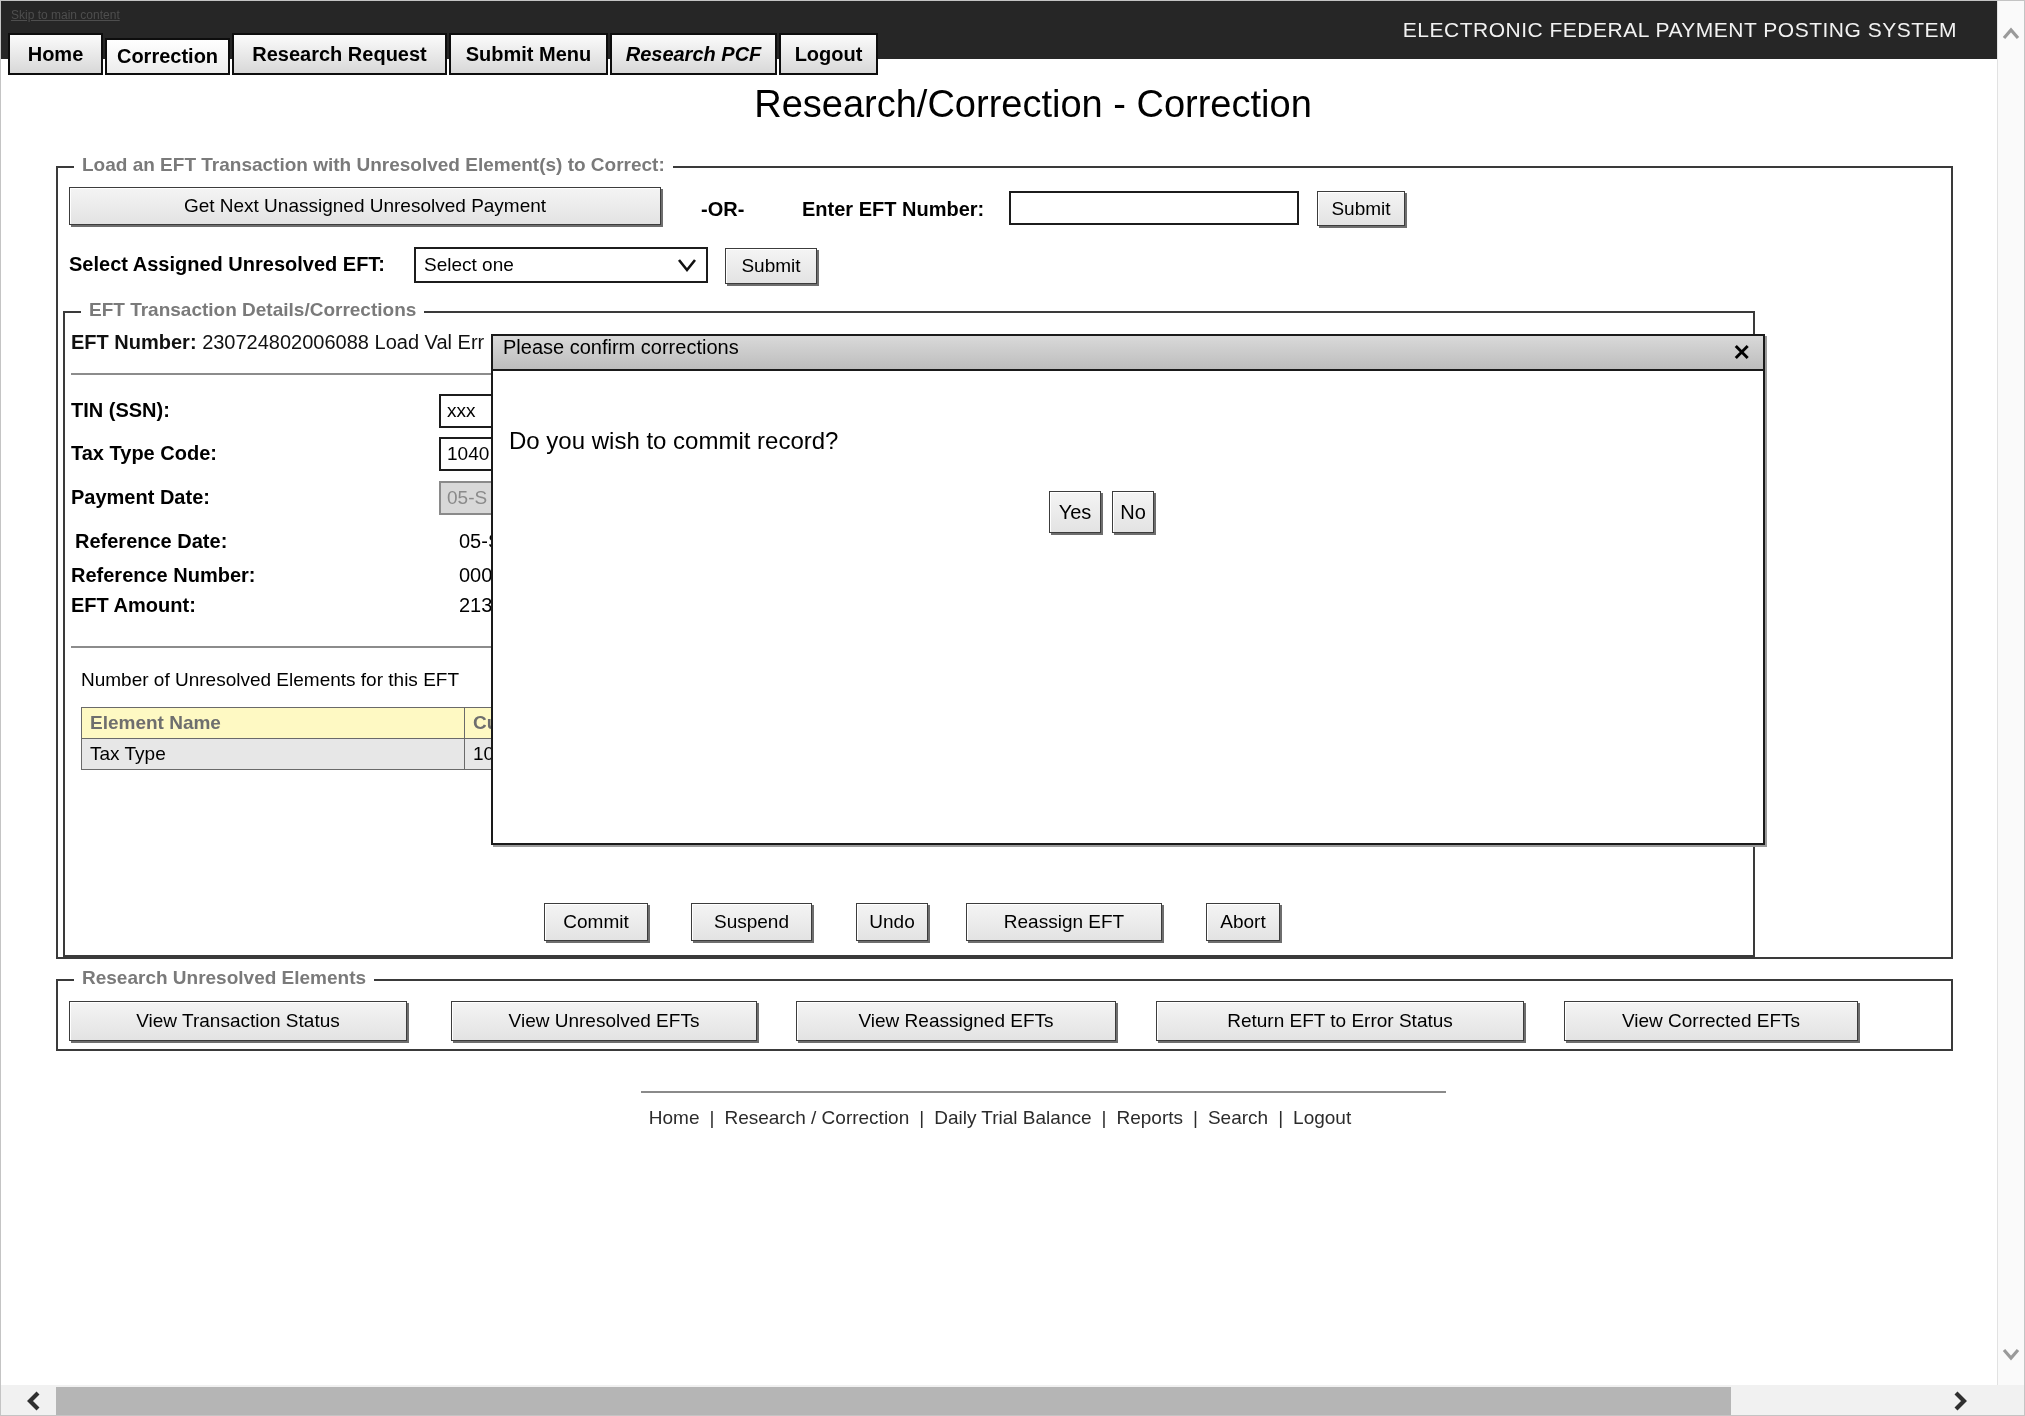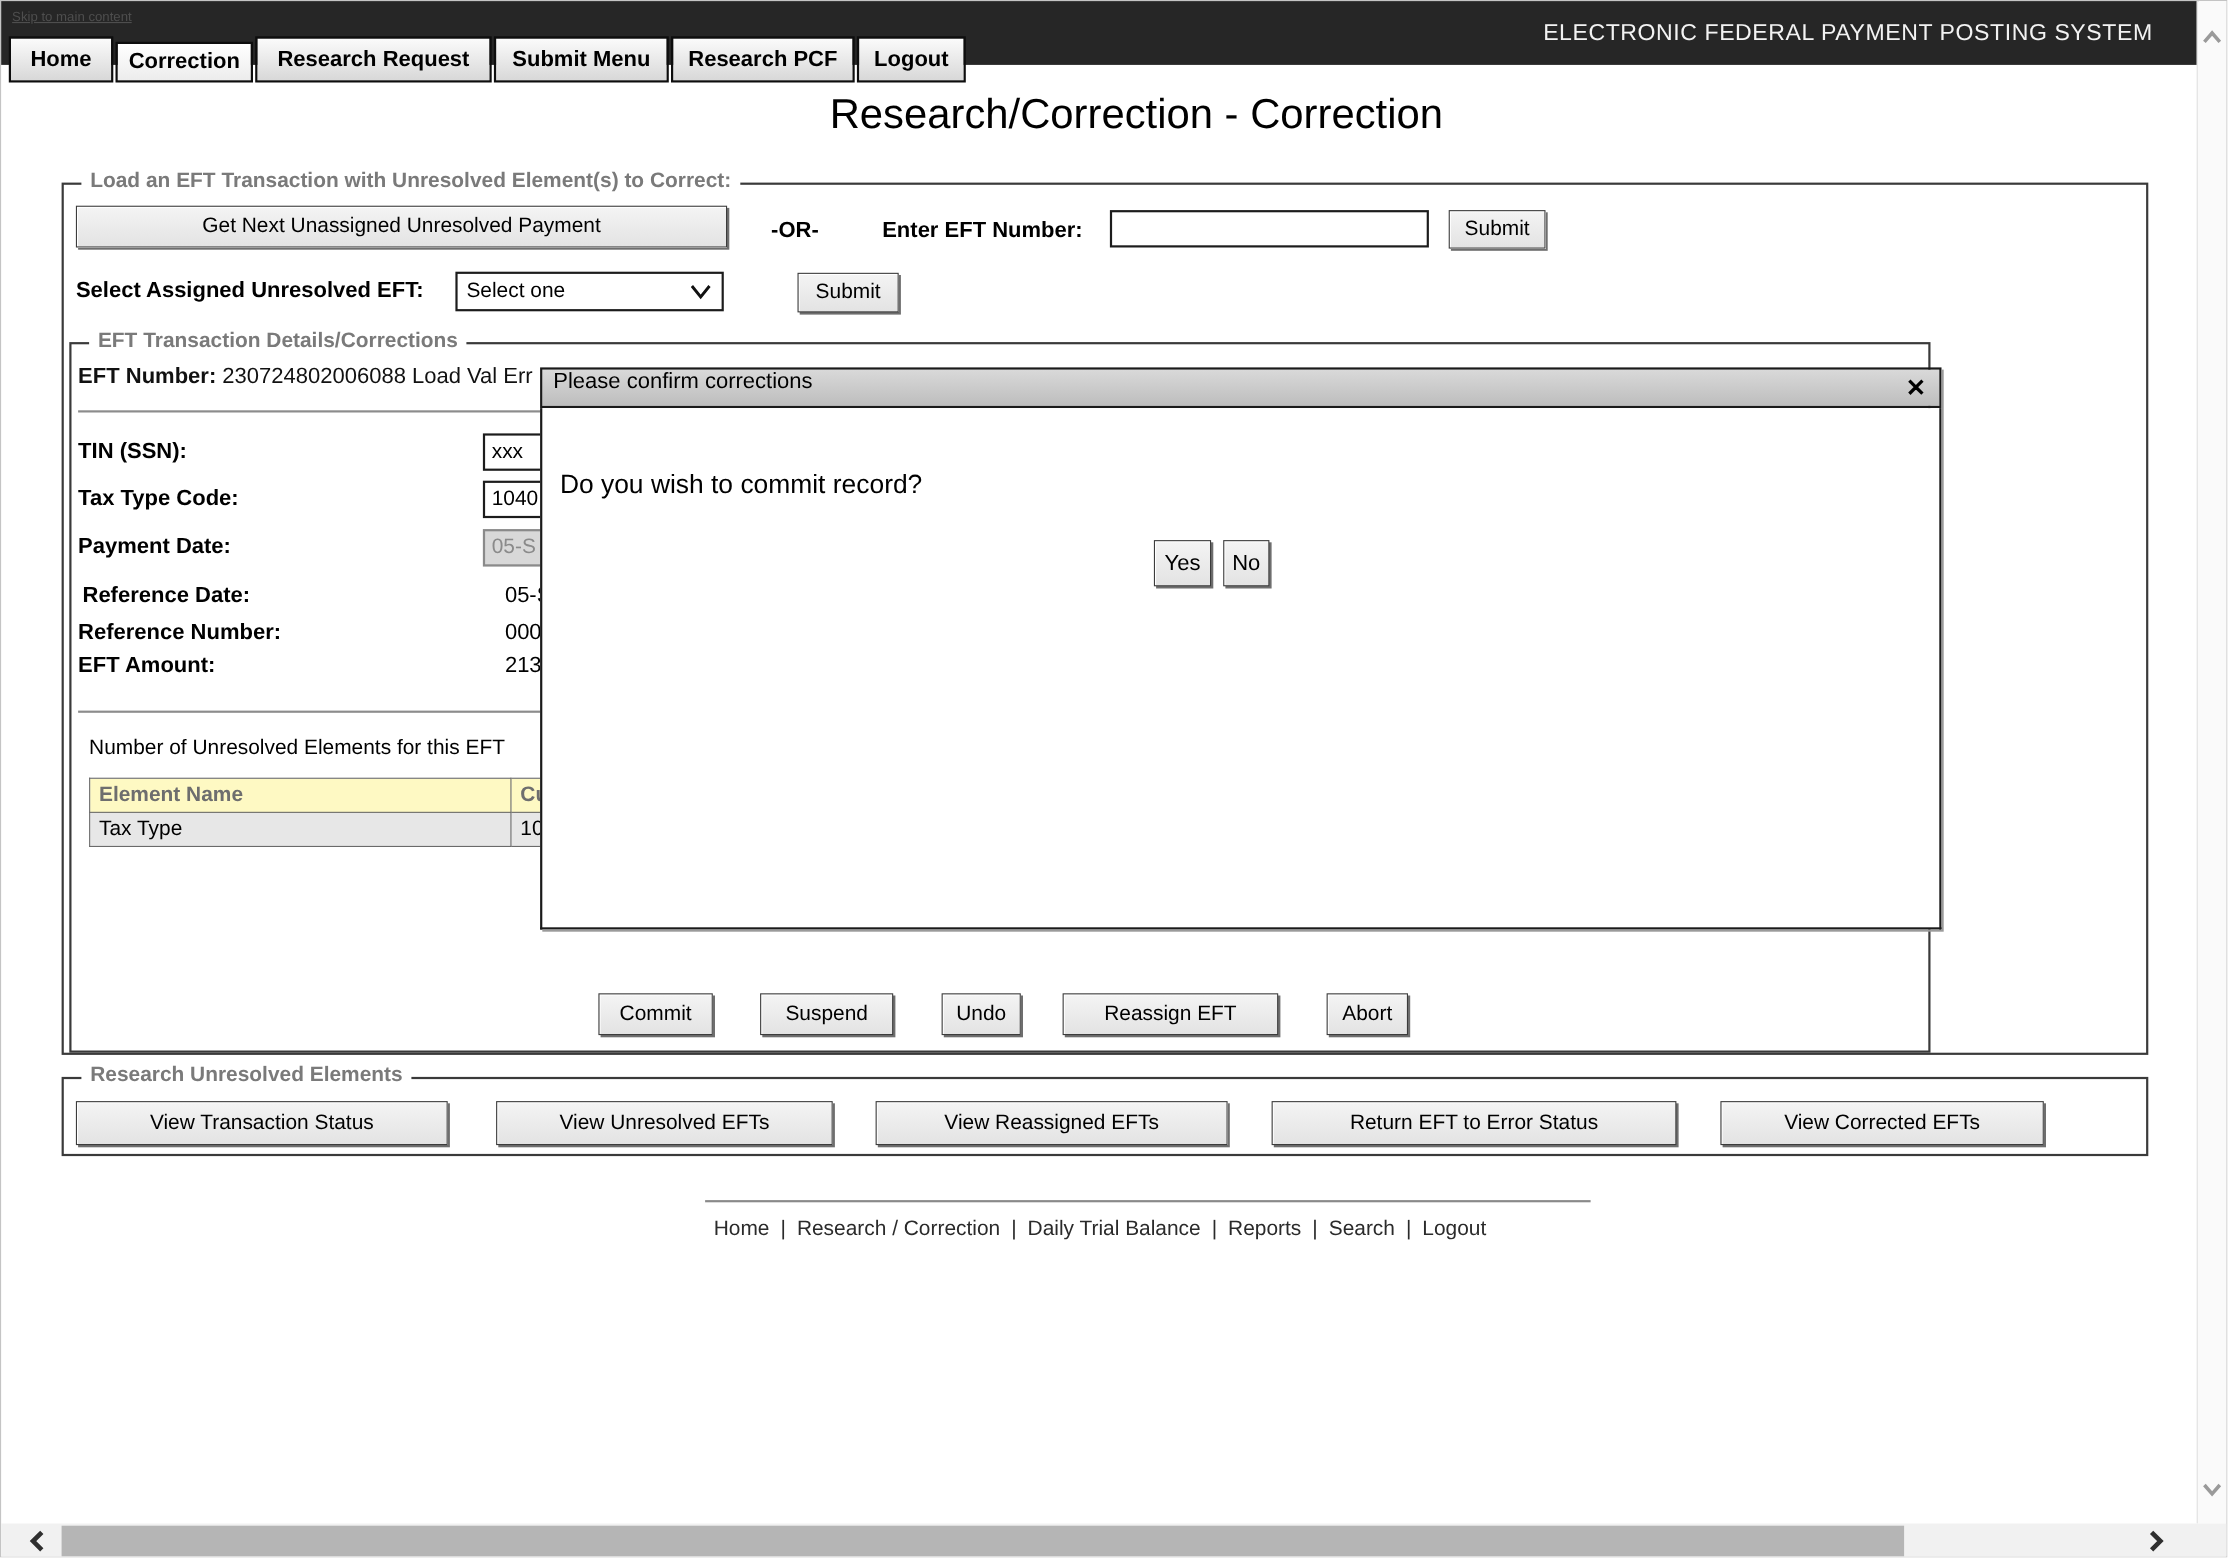--- a/index.html
+++ b/index.html
@@ -98,41 +98,41 @@
     </div>
   <div class="tab active" style="left:104px; width:125px;">
       <span>Correction</span>
     </div>
   <div class="tab" style="left:231px; width:215px;">
       <span>Research Request</span>
     </div>
   <div class="tab" style="left:448px; width:159px;">
       <span>Submit Menu</span>
     </div>
-  <div class="tab" style="left:609px; width:167px;">
+  <div class="tab" style="left:609px; width:167px;font-style:italic;">
       <span>Research PCF</span>
     </div>
   <div class="tab" style="left:778px; width:99px;">
       <span>Logout</span>
     </div>
 
   <div class="page-title">Research/Correction - Correction</div>
 
   <div class="fieldset" style="left:55px; top:165px; width:1897px; height:793px;">
     <span class="legend">Load an EFT Transaction with Unresolved Element(s) to Correct:</span>
   </div>
 
   <div class="btn" style="left:68px; top:186px; width:592px; height:38px;">Get Next Unassigned Unresolved Payment</div>
   <span class="lbl" style="left:700px; top:197px;">-OR-</span>
   <span class="lbl" style="left:801px; top:197px;">Enter EFT Number:</span>
   <input class="tinput" style="left: 1008px; top: 190px; width: 290px; height: 34px;" value="">
   <div class="btn" style="left:1316px; top:190px; width:88px; height:35px;">Submit</div>
 
   <span class="lbl" style="left:68px; top:252px;">Select Assigned Unresolved EFT:</span>
-  <div class="selectbox" style="left:413px; top:246px; width:244px; height:36px;">
+  <div class="selectbox" style="left:413px; top:246px; width:294px; height:36px;">
     <span>Select one</span>
     <span style="display:flex;">
       <svg width="22" height="20" viewBox="0 0 22 20">
           <polyline points="3,5 11,15 19,5" fill="none" stroke="#111" stroke-width="2.6"></polyline>
         </svg>
     </span>
   </div>
   <div class="btn" style="left:724px; top:247px; width:92px; height:36px;">Submit</div>
 
   <div class="fieldset" style="left:62px; top:310px; width:1692px; height:646px;">

